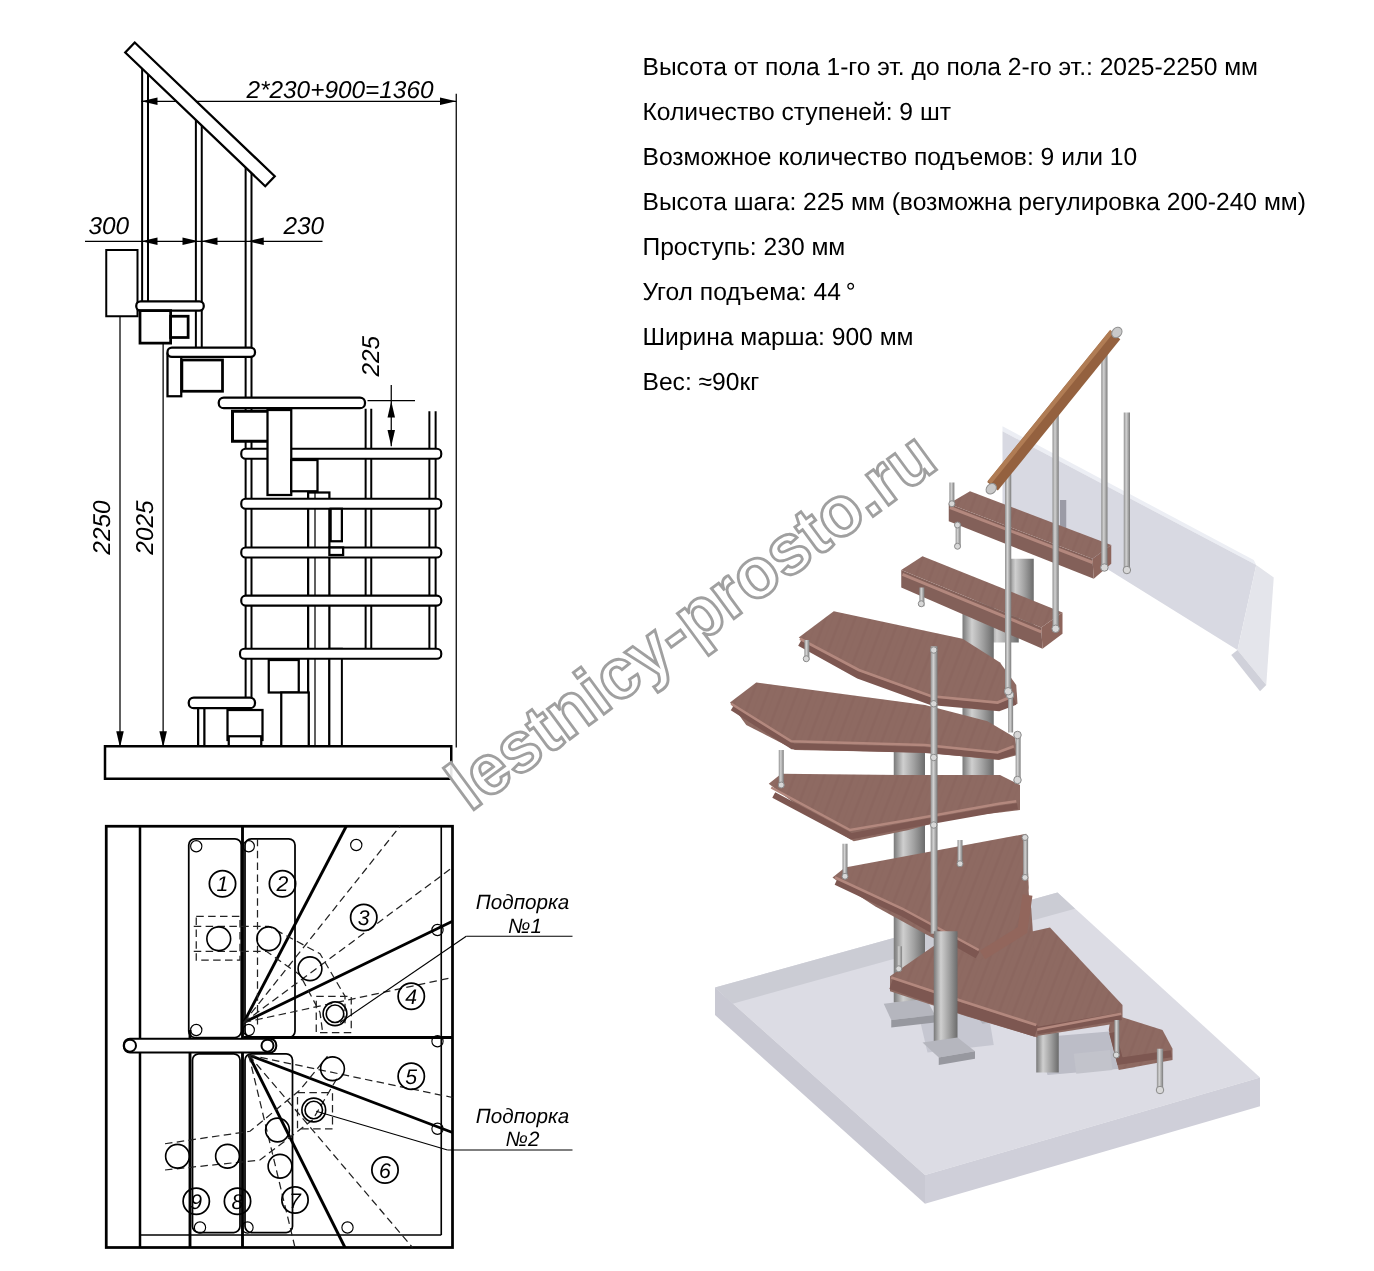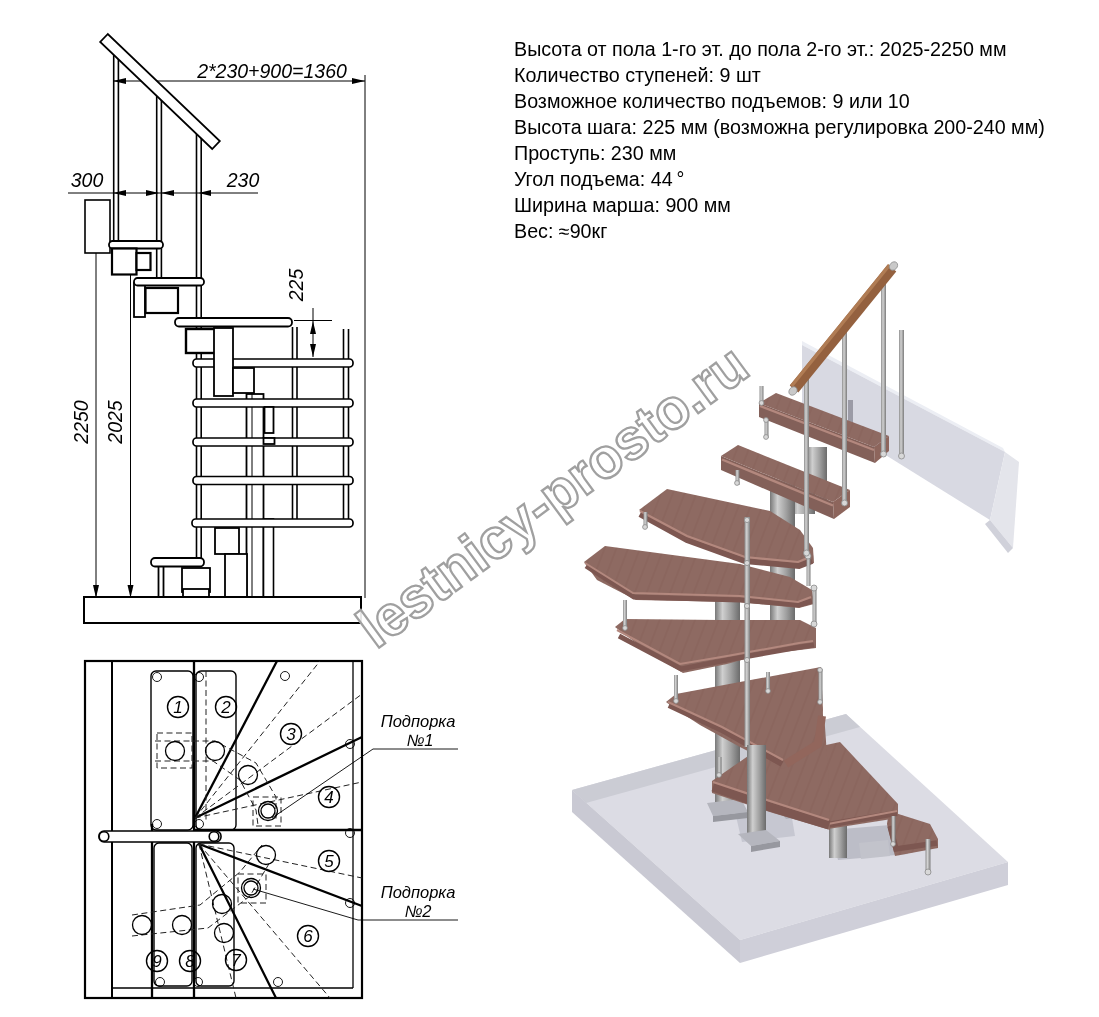--- a/index.html
+++ b/index.html
@@ -1,18 +1,18 @@
 <!DOCTYPE html>
 <html><head>
 <meta charset="utf-8">
 <style>
 html,body{margin:0;padding:0;background:#fff;}
 body{width:1099px;height:1017px;position:relative;overflow:hidden;
   font-family:"Liberation Sans",sans-serif;}
-#specs{position:absolute;left:514px;top:36px;font-size:19.7px;line-height:26px;color:#000;white-space:nowrap;}
+#specs{position:absolute;left:514px;top:36px;font-size:19.7px;line-height:36px;color:#000;white-space:nowrap;}
 svg{position:absolute;left:0;top:0;}
 </style>
 </head>
 <body>
 <div id="specs">
 Высота от пола 1-го эт. до пола 2-го эт.: 2025-2250 мм<br>
 Количество ступеней: 9 шт<br>
 Возможное количество подъемов: 9 или 10<br>
 Высота шага: 225 мм (возможна регулировка 200-240 мм)<br>
 Проступь: 230 мм<br>

